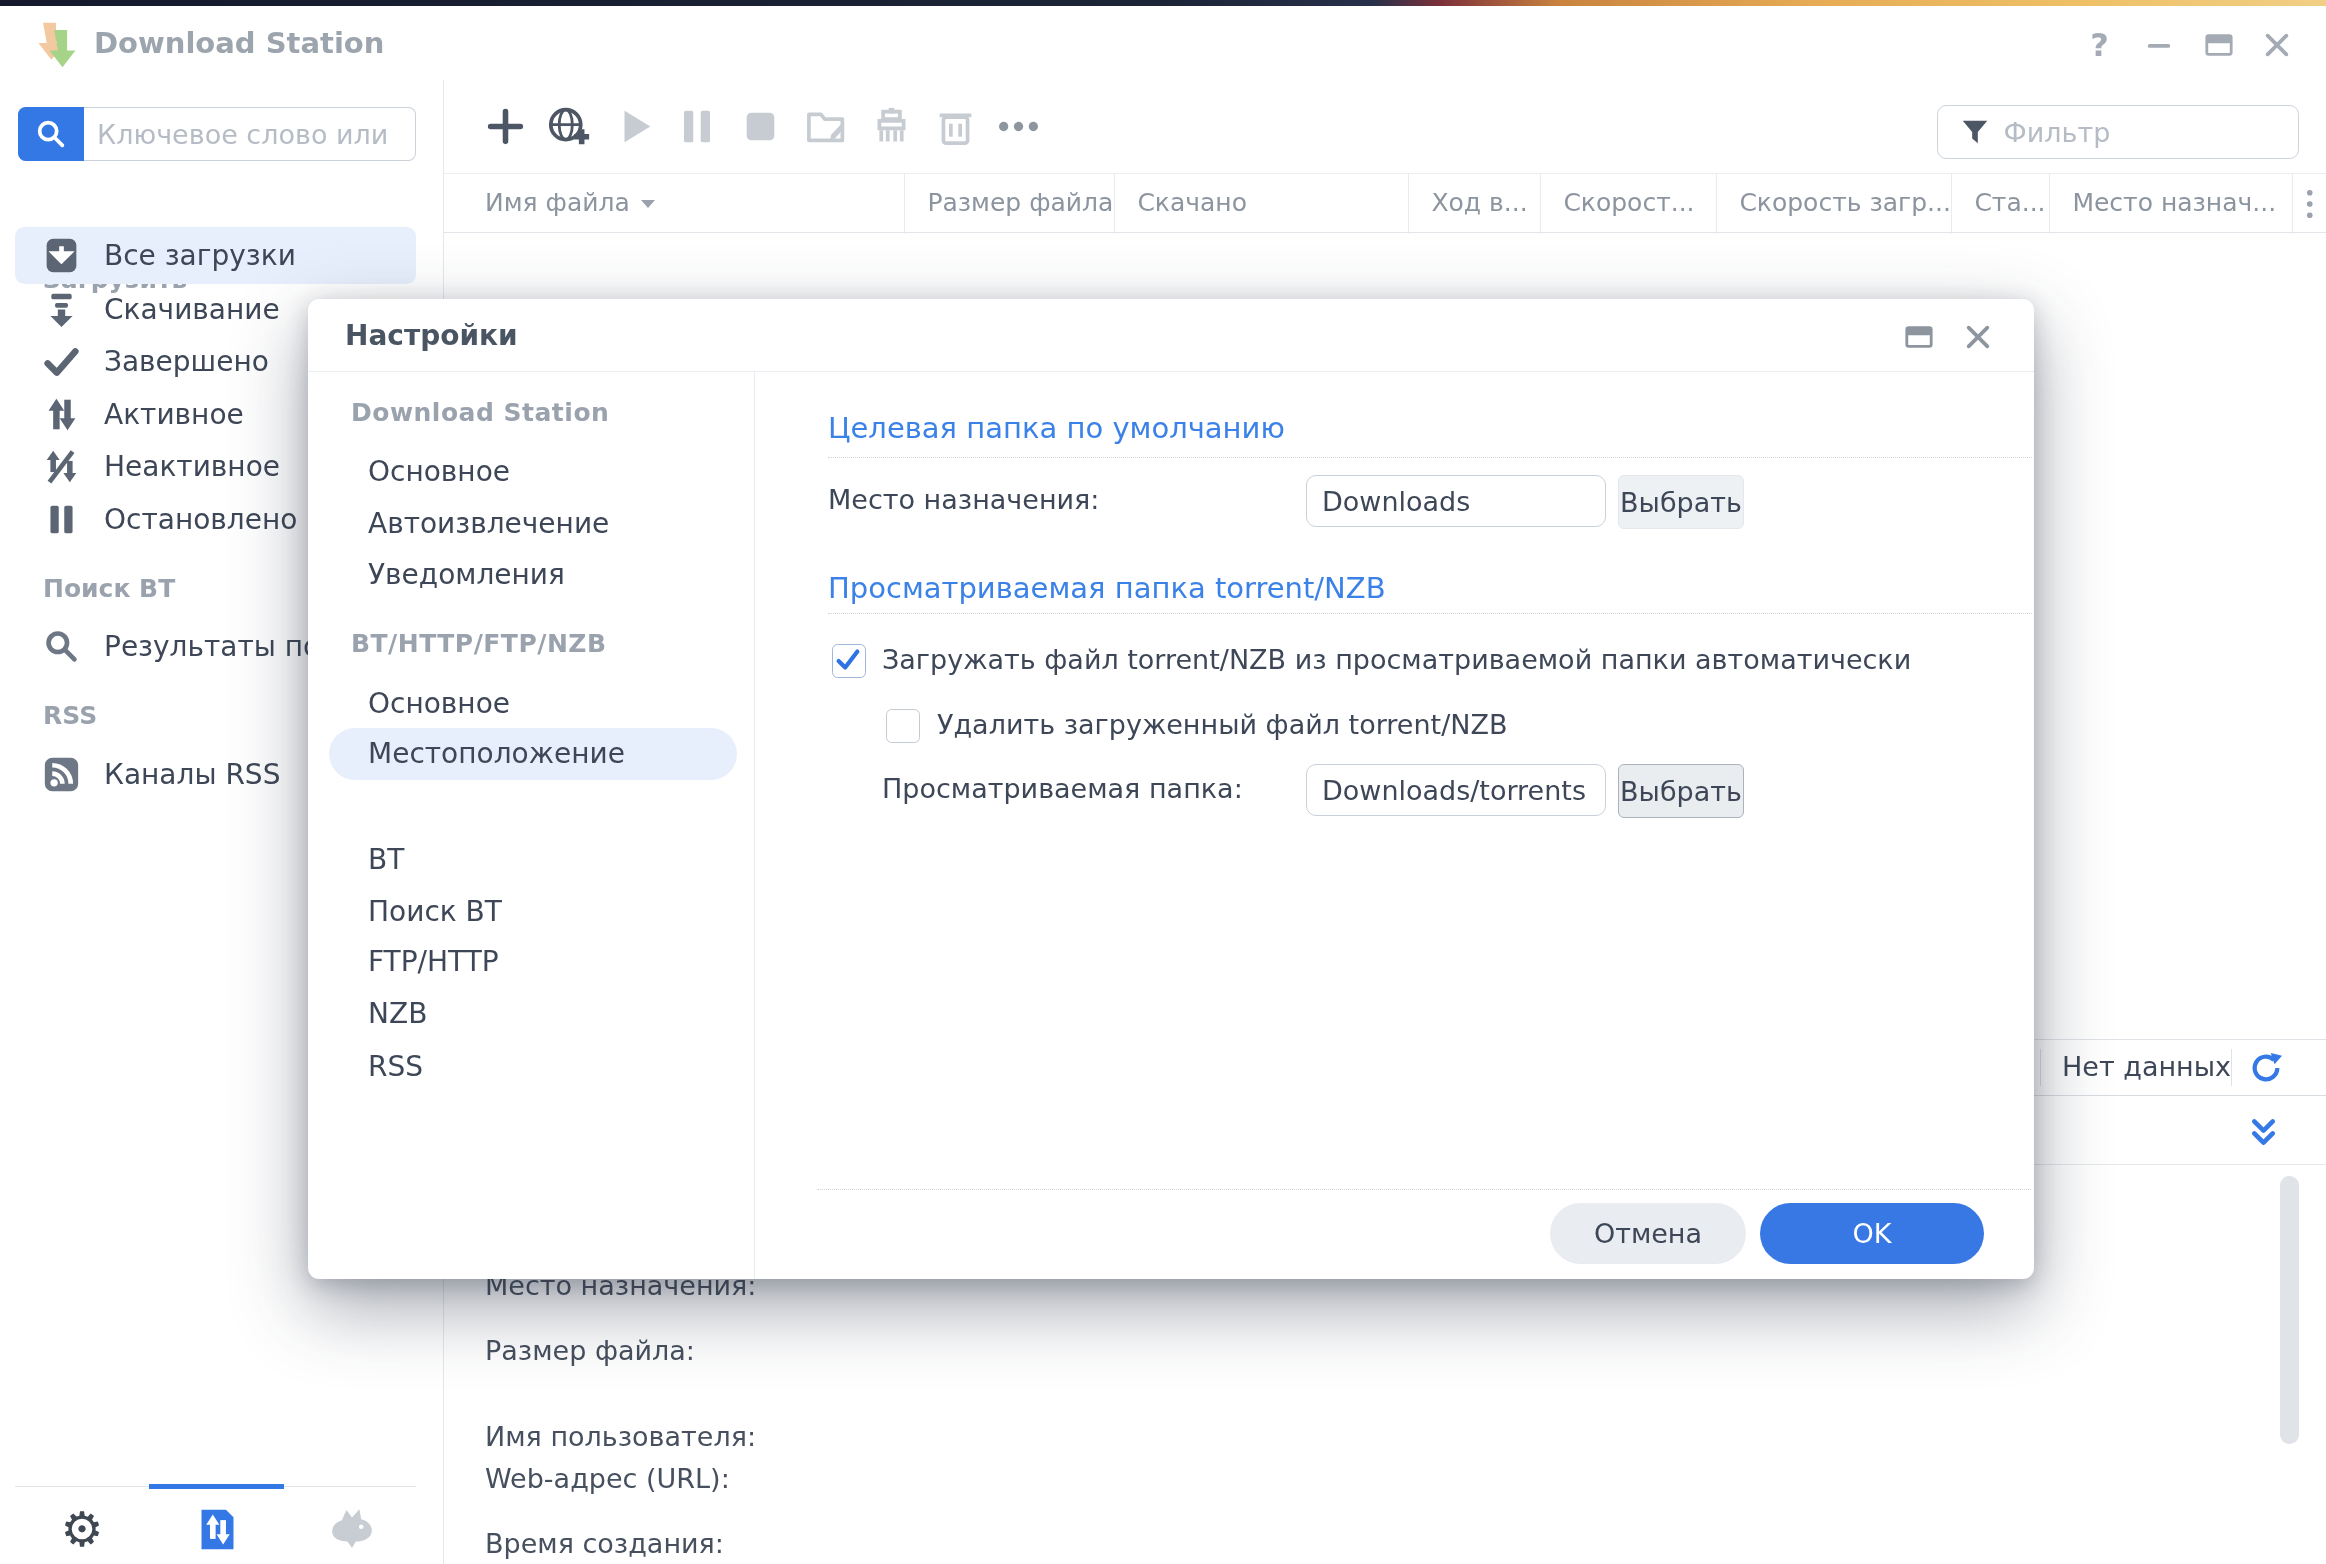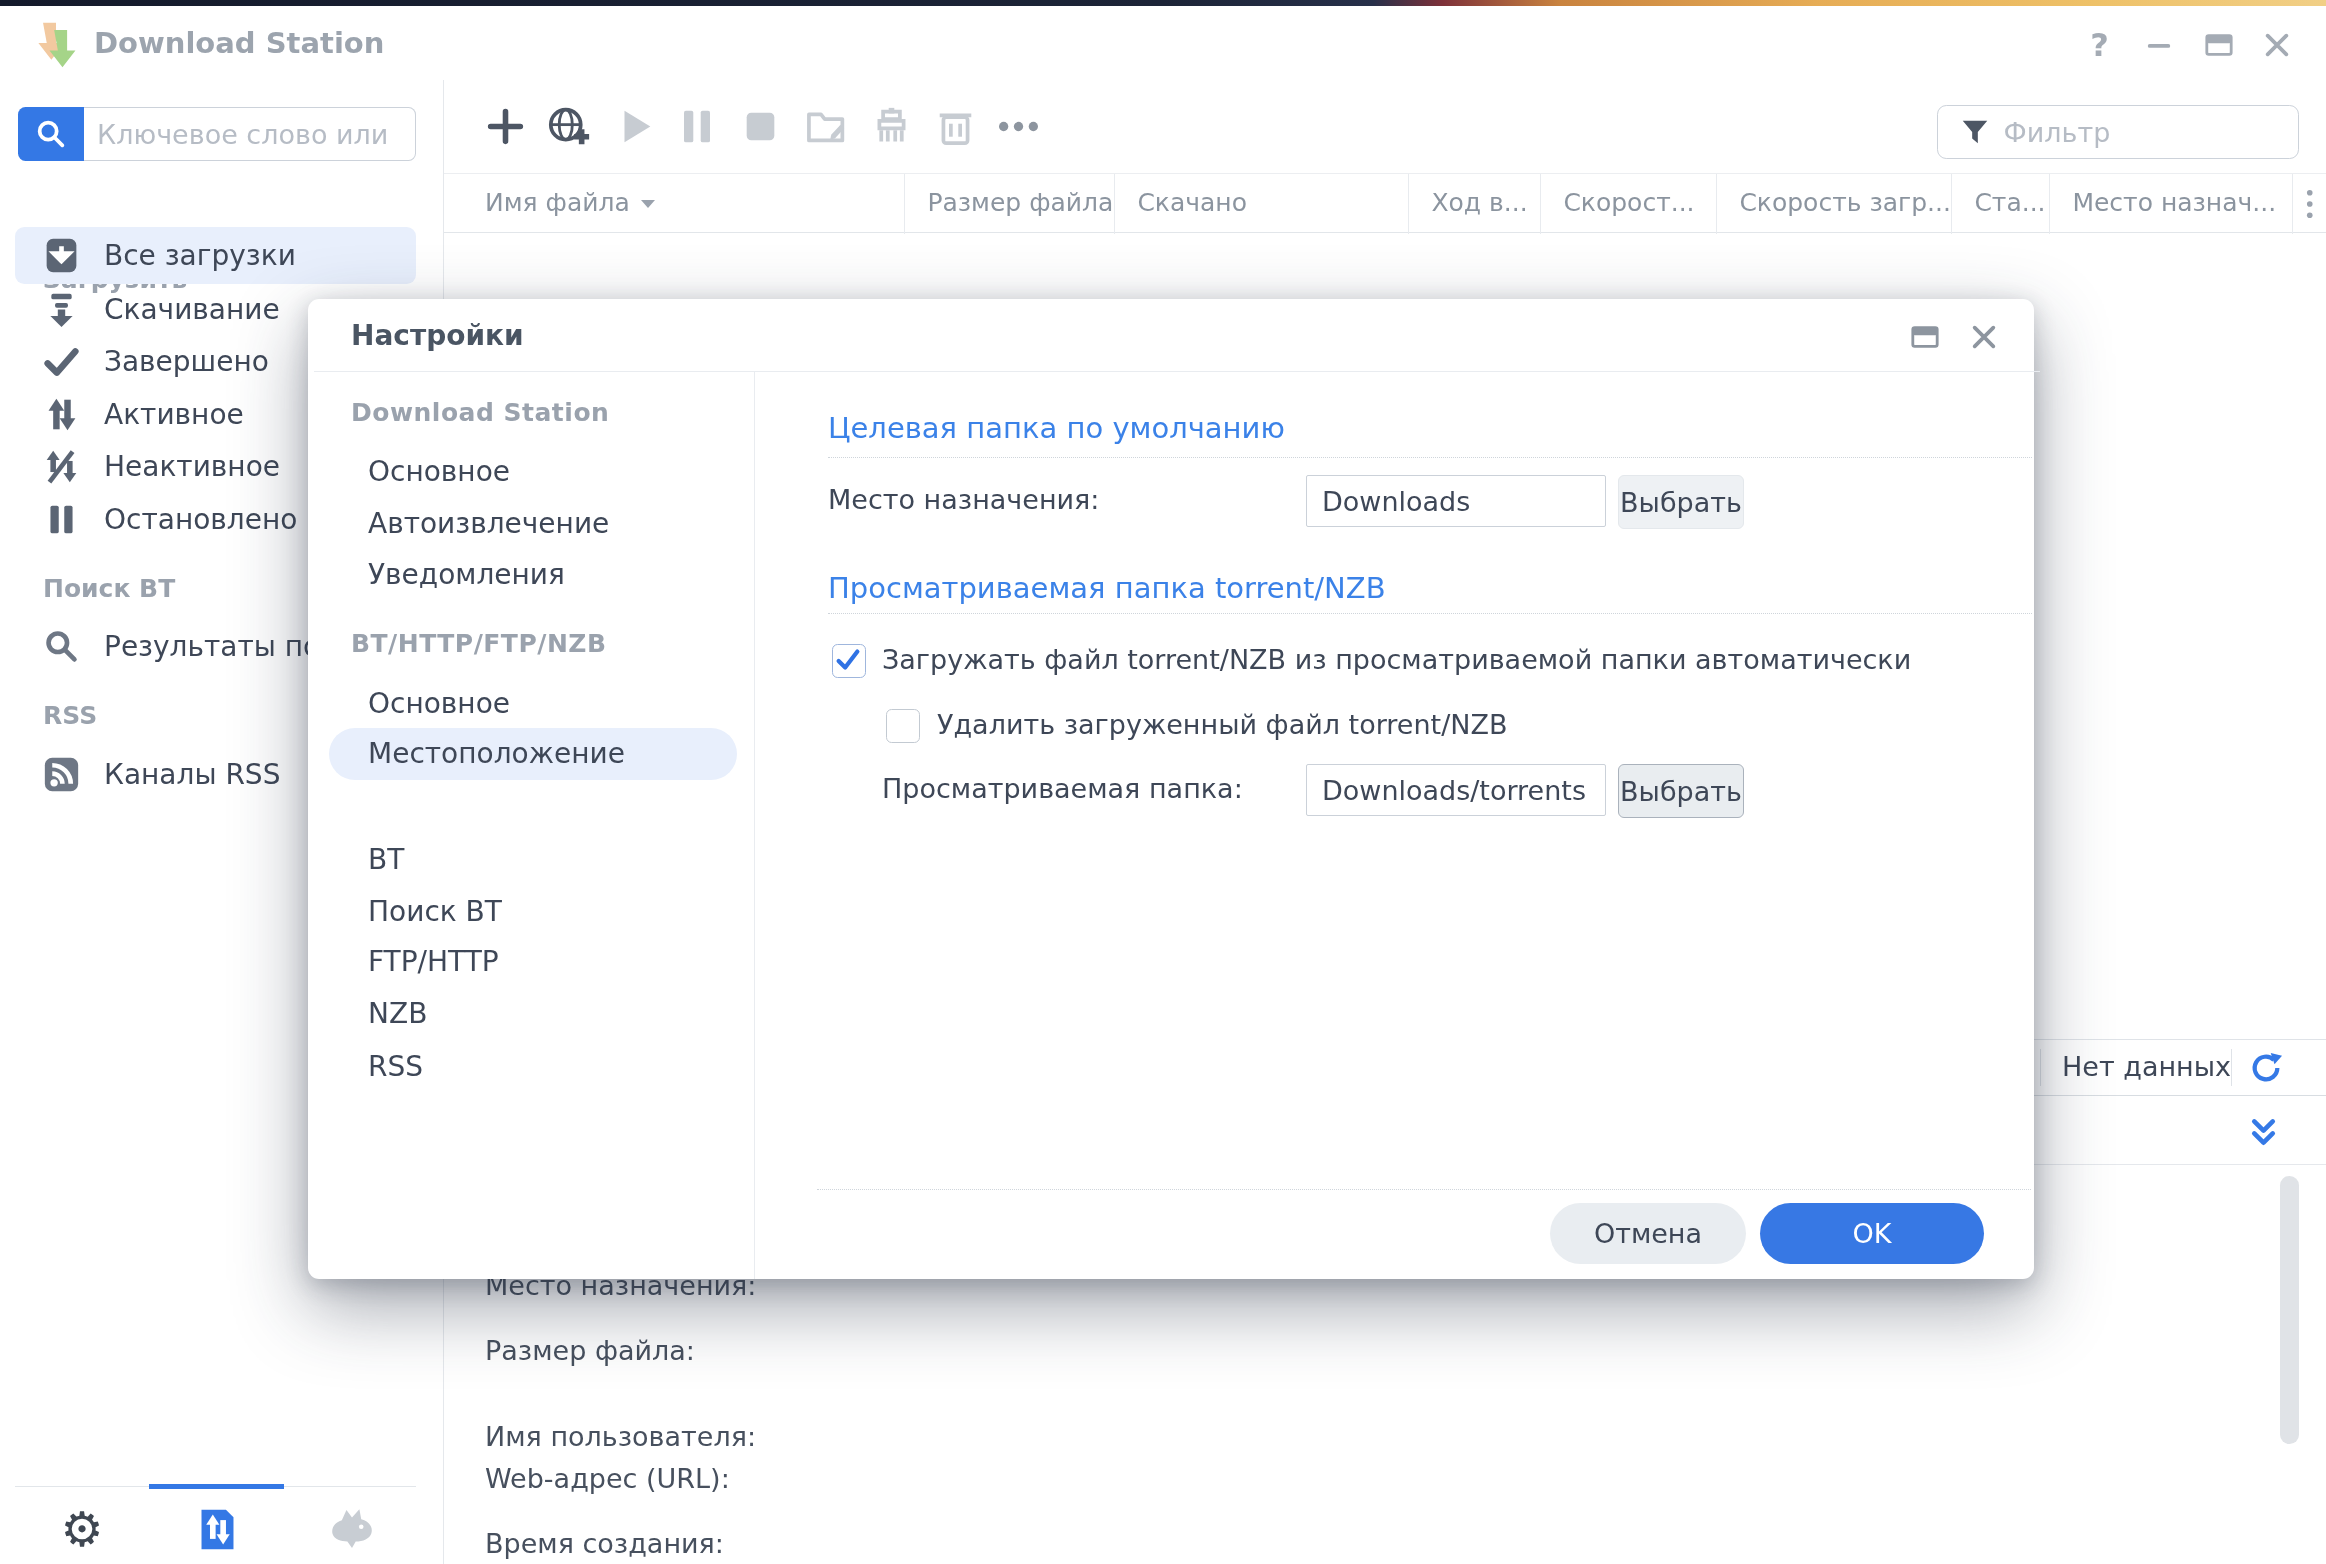--- a/index.html
+++ b/index.html
@@ -44,33 +44,33 @@
   .band1 { left:0; top:959px; width:1883px; height:57px; border-top:0.9px solid #dfe3e8; border-bottom:0.9px solid #d8dde2; background:#fff; }
   .band2 { left:0; top:1017px; width:1883px; height:68px; border-bottom:0.9px solid #e5e8ec; background:#fff; }
   .vline { position:absolute; top:9.3px; width:0.9px; height:37px; background:#dfe3e8; }
   .nodata { position:absolute; left:1618px; top:0; height:56px; line-height:54px; font-size:27px; color:#3e4757; }
   .detail-lbl { left:41px; width:559px; height:37px; font-size:27px; color:#47505e; }
   .vscroll { left:1836px; top:1096px; width:18.6px; height:268px; background:#e0e3e7; border-radius:9.3px; }
 
   
   .dialog { left:308px; top:299px; width:1726px; height:980px; background:#fff; border-radius:11.2px;
     box-shadow:0 28px 75px rgba(35,45,65,.42), 0 5.6px 22.4px rgba(35,45,65,.22); }
-  .dlg-header { left:0; top:0; width:1726px; height:73px; border-bottom:0.9px solid #e9ecf0;margin-left:6px; }
+  .dlg-header { left:0; top:0; width:1726px; height:73px; border-bottom:0.9px solid #e9ecf0; }
   .dlg-title { left:37px; top:0; height:73px; line-height:73px; font-size:28px; font-weight:bold; color:#4a5563; }
   .dlg-winbtn { top:17px; width:41px; height:41px; display:flex; align-items:center; justify-content:center; }
   .dlg-nav { left:0; top:73px; width:447px; height:907px; border-right:0.9px solid #e9ecf0; }
   .nav-sec { left:43px; width:373px; height:34px; font-size:25px; font-weight:bold; color:#9aa2ad; letter-spacing:0.5px; }
   .nav-item { left:0; width:447px; height:52px; line-height:52px; font-size:28px; color:#3e4757; }
   .nav-item .t { position:absolute; left:60px; }
   .nav-pill { left:20.5px; width:408px; height:52px; background:#e8effc; border-radius:26px; }
   .dlg-content { left:472px; top:73px; width:1279px; height:907px; }
   .sec-title { left:48px; height:37px; font-size:29px; color:#3b82e8; white-space:nowrap; }
   .dash { left:48px; width:1204px; height:0; border-top:1.9px dotted #cfd5db; }
   .fld-label { font-size:27px; color:#3e4757; white-space:nowrap; position:absolute; height:37px; }
-  .txt-input { position:absolute; width:300px; height:52px; border:0.9px solid #cbd1d9; border-radius:2px; font-size:27px; color:#3e4757; padding:0 15px; font-family:"DejaVu Sans",sans-serif; outline:none; background:#fff; }
+  .txt-input { position:absolute; width:300px; height:52px; border:0.9px solid #cbd1d9; border-radius:10px; font-size:27px; color:#3e4757; padding:0 15px; font-family:"DejaVu Sans",sans-serif; outline:none; background:#fff; }
   .btn-browse { position:absolute; width:126px; height:54px; border-radius:6px; font-size:27px; color:#3e4757; display:flex; align-items:center; justify-content:center; }
   .btn-browse.plain { background:#eef1f4; border:0.9px solid #e4e8ec; }
   .btn-browse.focus { background:#e9edf0; border:0.9px solid #aab2bc; }
   .checkbox { position:absolute; width:34px; height:34px; background:#fff; border-radius:5.6px; }
   .checkbox.checked { border:1.9px solid #9fb6dd; }
   .checkbox.unchecked { border:1.9px solid #c3cad2; }
   .footer-btn { position:absolute; height:61px; border-radius:31px; font-size:27px; display:flex; align-items:center; justify-content:center; }
   .btn-cancel { left:770px; top:831px; width:196px; background:#e9edf1; color:#3e4757; }
   .btn-ok { left:980px; top:831px; width:224px; background:#3778e4; color:#ffffff; }
 </style>

